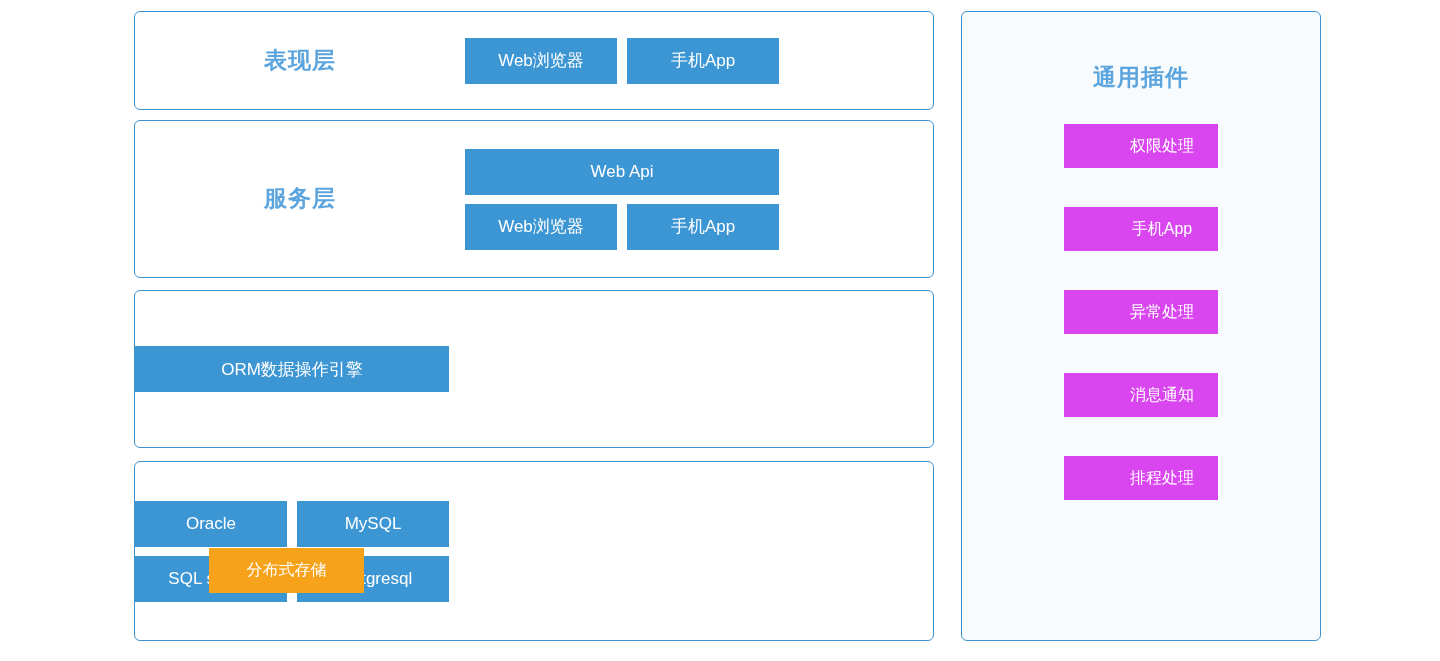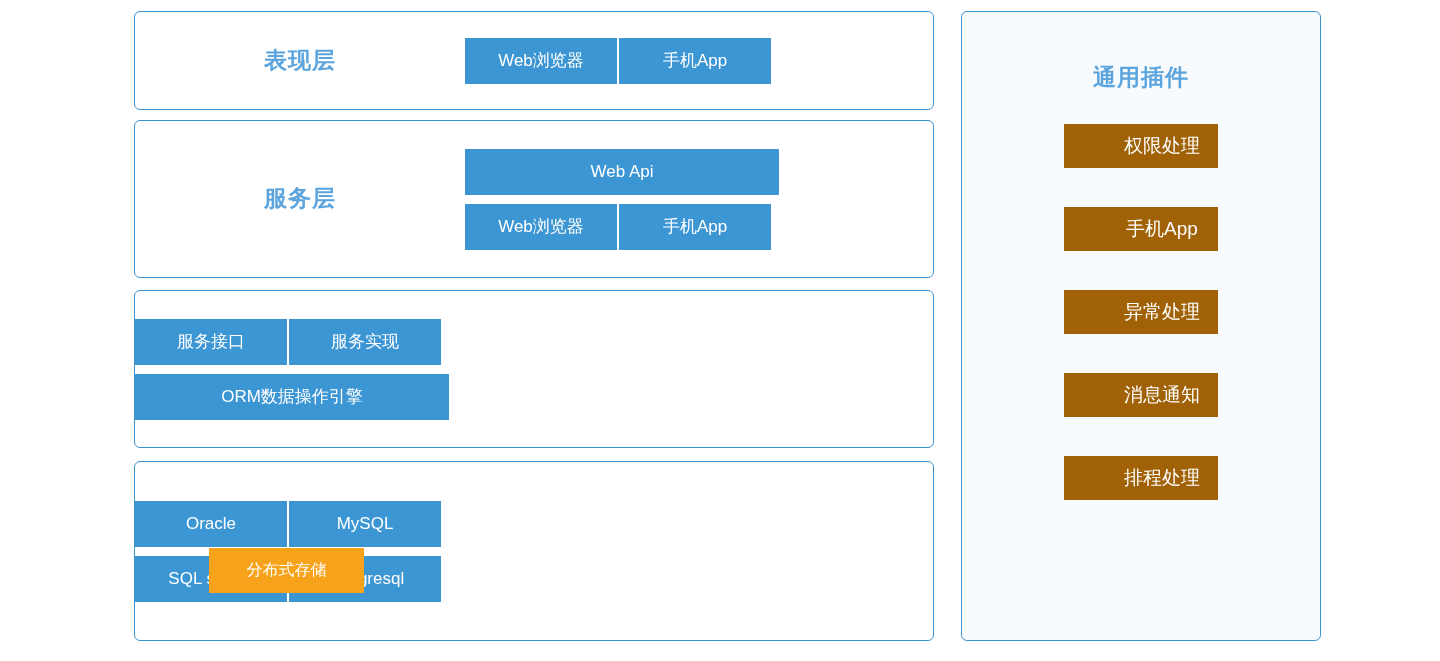--- a/index.html
+++ b/index.html
@@ -51,21 +51,21 @@
     flex: 1 1 auto;
     display: flex;
     flex-direction: column;
     align-items: flex-start;
     gap: 9px;
     position: relative;
   }
 
   .row {
     display: flex;
-    gap: 2px;
+    gap: 10px;
   }
 
   .blk {
     box-sizing: border-box;
     background: #3d96d4;
     color: #ffffff;
     font-size: 17px;
     display: flex;
     align-items: center;
     justify-content: center;
@@ -127,23 +127,23 @@
     margin-top: 31px;
     display: flex;
     flex-direction: column;
     gap: 39px;
   }
 
   .plugin-item {
     box-sizing: border-box;
     width: 154px;
     height: 44px;
-    background: #a16207;
+    background: #d946ef;
     color: #ffffff;
-    font-size: 19px;
+    font-size: 16px;
     display: flex;
     align-items: center;
     justify-content: center;
     user-select: none;
     padding-left: 42px;
   }
 </style>
 </head>
 <body>
 
@@ -166,24 +166,20 @@
             <div class="blk wide">Web  Api</div>
           </div>
           <div class="row">
             <div class="blk">Web浏览器</div>
             <div class="blk">手机App</div>
           </div>
         </div>
       </div>
       <div class="layer-panel" style="top: 290px; height: 158px;">
         <div class="layer-body">
-          <div class="row">
-            <div class="blk">服务接口</div>
-            <div class="blk">服务实现</div>
-          </div>
           <div class="row">
             <div class="blk wide">ORM数据操作引擎</div>
           </div>
         </div>
       </div>
       <div class="layer-panel" style="top: 461px; height: 180px;">
         <div class="layer-body">
           <div class="row">
             <div class="blk">Oracle</div>
             <div class="blk">MySQL</div>

